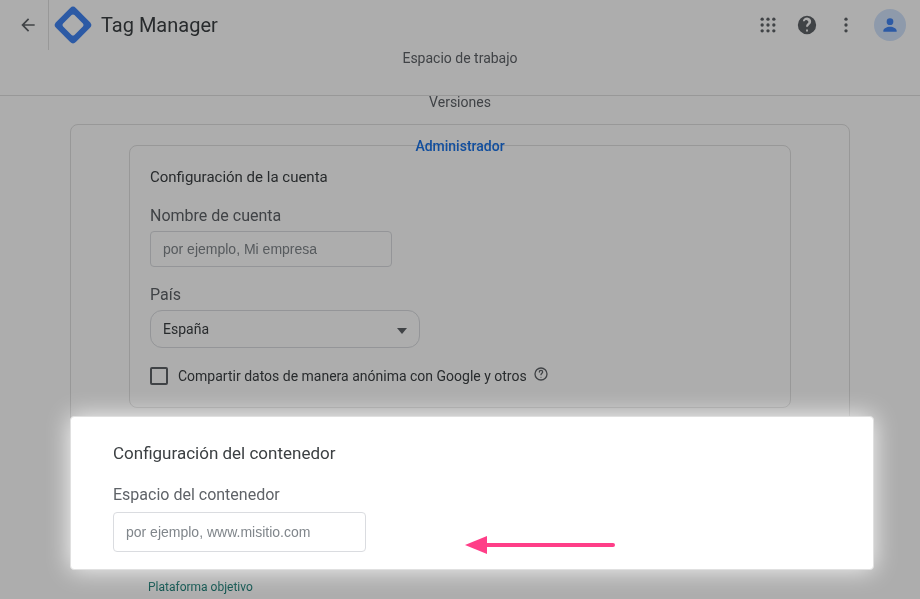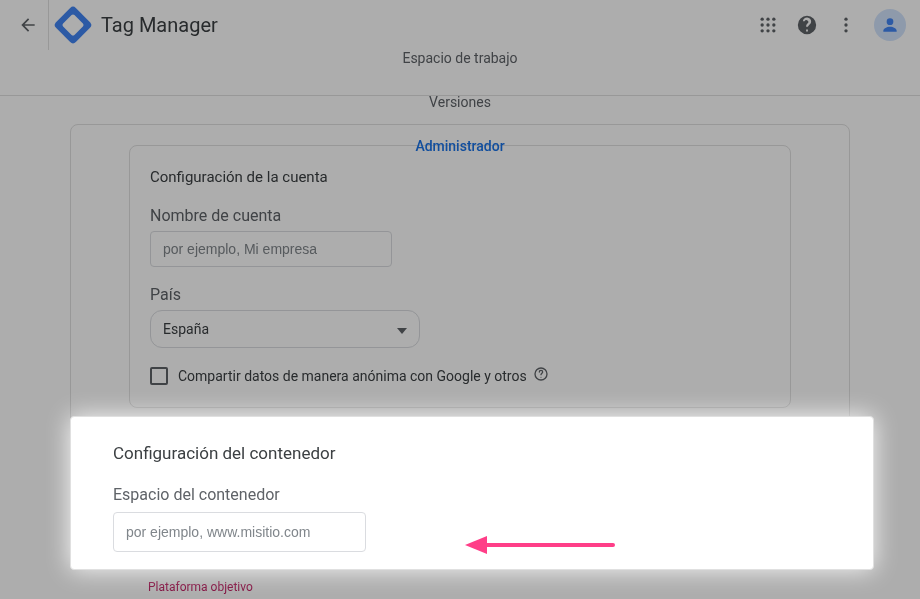--- a/index.html
+++ b/index.html
@@ -196,21 +196,21 @@
       position: absolute;
       left: 394px;
       top: 113px;
       pointer-events: none;
     }
     .platform-row {
       position: absolute;
       left: 148px;
       top: 580px;
       font-size: 12px;
-      color: #be185d;
+      color: #0f766e;
       z-index: 3;
     }
   </style>
 </head>
 <body>
 
 <div class="header">
   <span class="back-arrow icon-btn">
     <svg width="20" height="20" viewBox="0 0 24 24" fill="currentColor">
         <path d="M20 11H7.83l5.59-5.59L12 4l-8 8 8 8 1.41-1.41L7.83 13H20z"></path>

